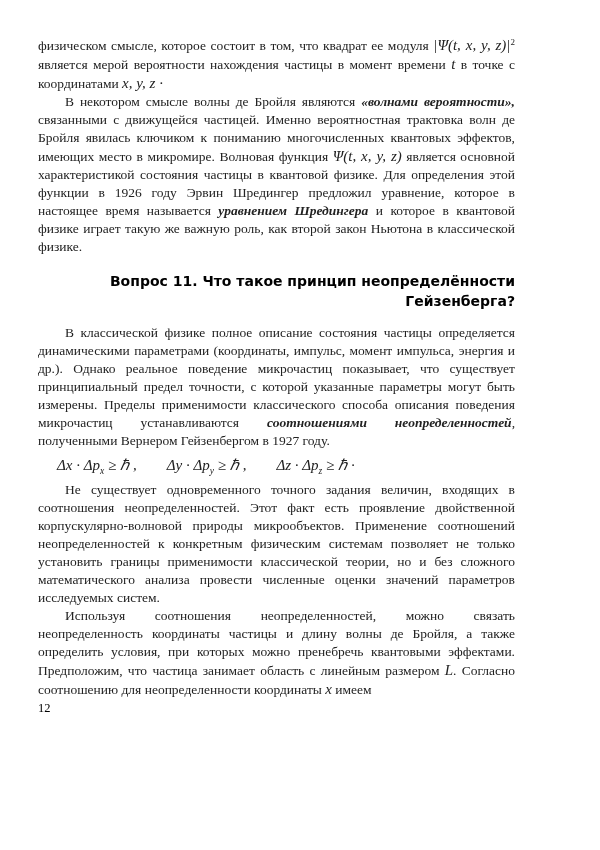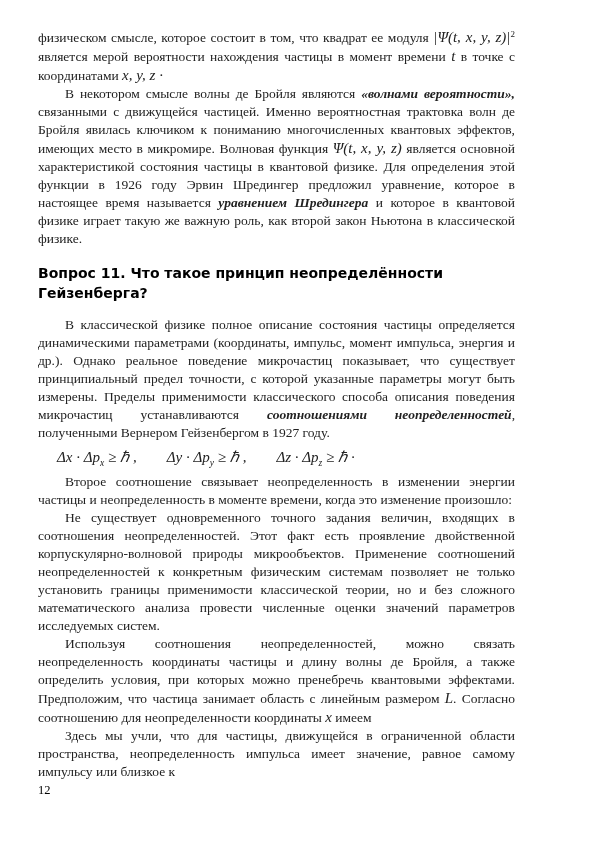--- a/index.html
+++ b/index.html
@@ -6,21 +6,21 @@
     margin: 0;
     padding: 0;
     background: #ffffff;
   }
   .page {
     position: relative;
     width: 552px;
     height: 850px;
     box-sizing: border-box;
     background: #ffffff;
-    padding: 28px 37px 0 38px;
+    padding: 36px 37px 0 38px;
     font-family: "Liberation Serif", serif;
     color: #222222;
     overflow: hidden;
   }
   .para {
     margin: 0;
     font-size: 13.5px;
     line-height: 18px;
     text-align: justify;
   }
@@ -48,21 +48,21 @@
     font-style: italic;
     line-height: 0;
   }
   .q-heading {
     font-family: "DejaVu Sans", sans-serif;
     font-weight: bold;
     font-size: 14px;
     color: #000000;
     margin: 15px 0 13px 0;
     line-height: 20px;
-    text-align: left;
+    text-align: right;
   }
   .formula {
     font-size: 15px;
     font-style: italic;
     line-height: 24px;
     margin: 3px 0 4px 0;
     padding-left: 19px;
     text-align: left;
     font-family: Liberation Serif, serif;
   }
@@ -77,19 +77,17 @@
 </head>
 <body>
 
 <div class="page">
   <div id="content">
       <p class="para"><span class="seg-n">физическом смысле, которое  состоит в том, что квадрат ее модуля </span><span class="seg-math">|Ψ(t, x, y, z)|</span><sup>2</sup><span class="seg-n"> является мерой вероятности нахождения частицы в момент времени </span><span class="seg-math">t</span><span class="seg-n">  в точке с координатами </span><span class="seg-math">x, y, z ·</span></p>
       <p class="para indent"><span class="seg-n">В некотором смысле волны де Бройля являются </span><span class="seg-bi">«волнами вероятности»,</span><span class="seg-n"> связанными с движущейся частицей. Именно вероятностная трактовка волн де Бройля явилась ключиком к пониманию многочисленных квантовых  эффектов, имеющих место в микромире. Волновая функция </span><span class="seg-math">Ψ(t, x, y, z)</span><span class="seg-n"> является основной характеристикой состояния частицы в квантовой физике. Для определения этой функции в 1926 году Эрвин Шредингер предложил уравнение, которое в настоящее время называется </span><span class="seg-bi">уравнением Шредингера</span><span class="seg-n"> и которое в квантовой физике играет такую же важную роль, как второй закон Ньютона в классической физике.</span></p>
       <h2 class="q-heading"><span class="seg-n">Вопрос 11. Что такое принцип неопределённости Гейзенберга?</span></h2>
       <p class="para indent"><span class="seg-n">В классической физике полное описание состояния частицы определяется динамическими параметрами (координаты, импульс, момент импульса, энергия и др.). Однако реальное поведение микрочастиц показывает, что существует принципиальный предел точности, с которой указанные параметры могут быть измерены. Пределы применимости классического способа описания поведения микрочастиц устанавливаются </span><span class="seg-bi">соотношениями неопределенностей</span><span class="seg-n">, полученными Вернером Гейзенбергом в 1927 году.</span></p>
       <div class="formula"><span class="seg-i">Δx · Δp</span><sub>x</sub><span class="seg-i"> ≥ ℏ ,  Δy · Δp</span><sub>y</sub><span class="seg-i"> ≥ ℏ ,  Δz · Δp</span><sub>z</sub><span class="seg-i"> ≥ ℏ ·</span></div>
-      <p class="para indent"><span class="seg-n">Второе соотношение связывает неопределенность в изменении энергии частицы и неопределенность в моменте времени, когда это изменение произошло:</span></p>
       <p class="para indent"><span class="seg-n">Не существует одновременного точного задания величин, входящих в соотношения неопределенностей. Этот факт есть проявление двойственной корпускулярно-волновой природы микрообъектов. Применение соотношений неопределенностей к конкретным физическим системам позволяет не только установить границы применимости классической теории, но и без сложного математического анализа провести численные оценки значений параметров исследуемых систем.</span></p>
       <p class="para indent"><span class="seg-n">Используя соотношения неопределенностей, можно связать неопределенность координаты частицы и длину волны де Бройля, а также  определить условия, при которых можно пренебречь квантовыми эффектами. Предположим, что частица занимает область с линейным размером </span><span class="seg-math">L</span><span class="seg-n">. Согласно соотношению для неопределенности координаты </span><span class="seg-math">x</span><span class="seg-n"> имеем</span></p>
-      <p class="para indent"><span class="seg-n">Здесь мы учли, что для частицы, движущейся в ограниченной области пространства, неопределенность импульса имеет значение, равное самому импульсу или близкое к</span></p>
     </div>
   <div class="page-num">12</div>
 </div>
 
 </body></html>

